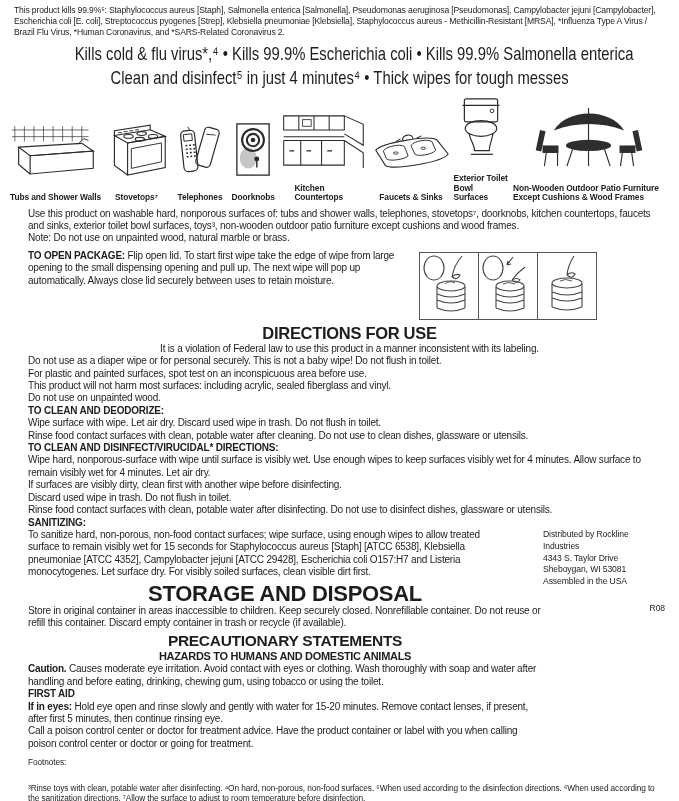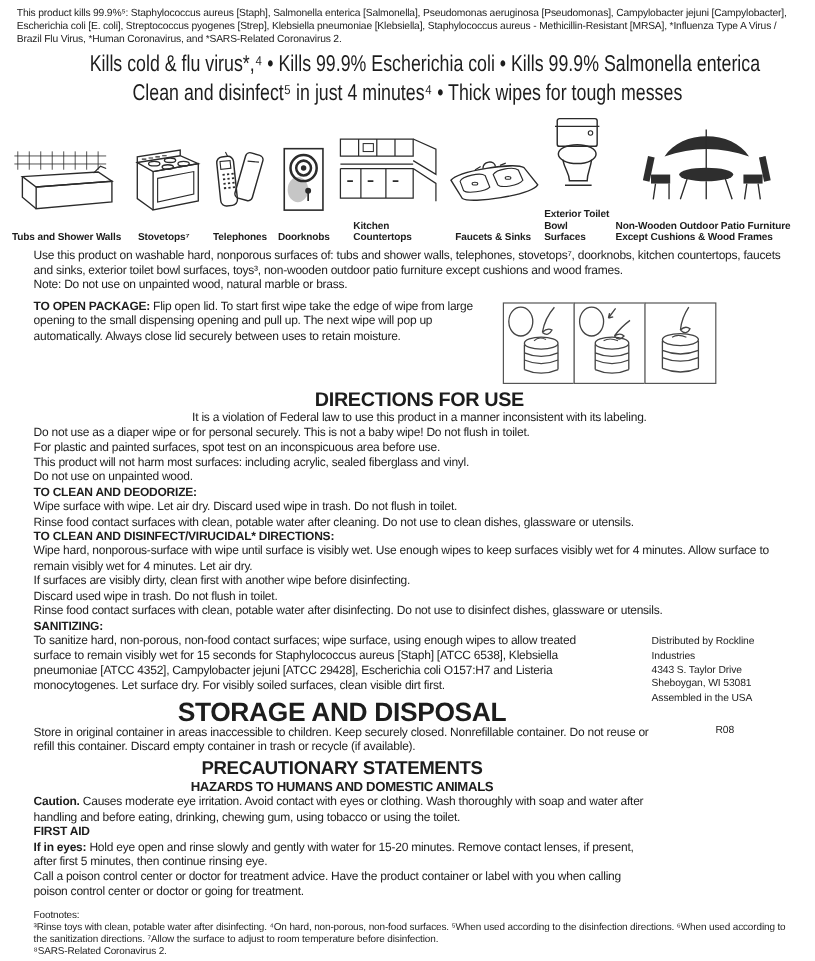--- a/index.html
+++ b/index.html
@@ -25,23 +25,23 @@
   .t1{font-size:16.5px;line-height:19px;margin-top:4px}
   .t2{font-size:22px;line-height:22px;margin-top:4px}
   .t3{font-size:15.5px;line-height:18px;margin-top:3px}
   .t4{font-size:11px;line-height:13px}
   .dirs{margin:0 8px 0 28px}
   .center{text-align:center}
   .bh{font-weight:bold}
   .san{max-width:482px}
   .col{width:514px;margin-left:28px}
   .dist{position:absolute;right:14px;top:529px;width:122px;font-size:8.6px;line-height:11.8px;letter-spacing:-.1px}
-  .r08{text-align:center;margin-top:15px}
+  .r08{text-align:right;margin-top:15px}
   .foot{font-size:8.3px;line-height:10px;letter-spacing:-.1px;margin:7px 14px 0 28px}
-  .foot .fh{margin-bottom:0}
+  .foot .fh{margin-bottom:16px}
   .epa{font-size:9.3px;line-height:11.4px;letter-spacing:-.1px;margin:7px 14px 0 28px}
   svg{display:block}
 </style>
 </head>
 <body>
 
 <p class="tiny">This product kills 99.9%⁵: Staphylococcus aureus [Staph], Salmonella enterica [Salmonella], Pseudomonas aeruginosa [Pseudomonas], Campylobacter jejuni [Campylobacter], Escherichia coli [E. coli], Streptococcus pyogenes [Strep], Klebsiella pneumoniae [Klebsiella], Staphylococcus aureus - Methicillin-Resistant [MRSA], *Influenza Type A Virus / Brazil Flu Virus, *Human Coronavirus, and *SARS-Related Coronavirus 2.</p>
 
 <div class="headline">
   <div class="hl">Kills cold &amp; flu virus*,⁴ • Kills 99.9% Escherichia coli • Kills 99.9% Salmonella enterica</div>

